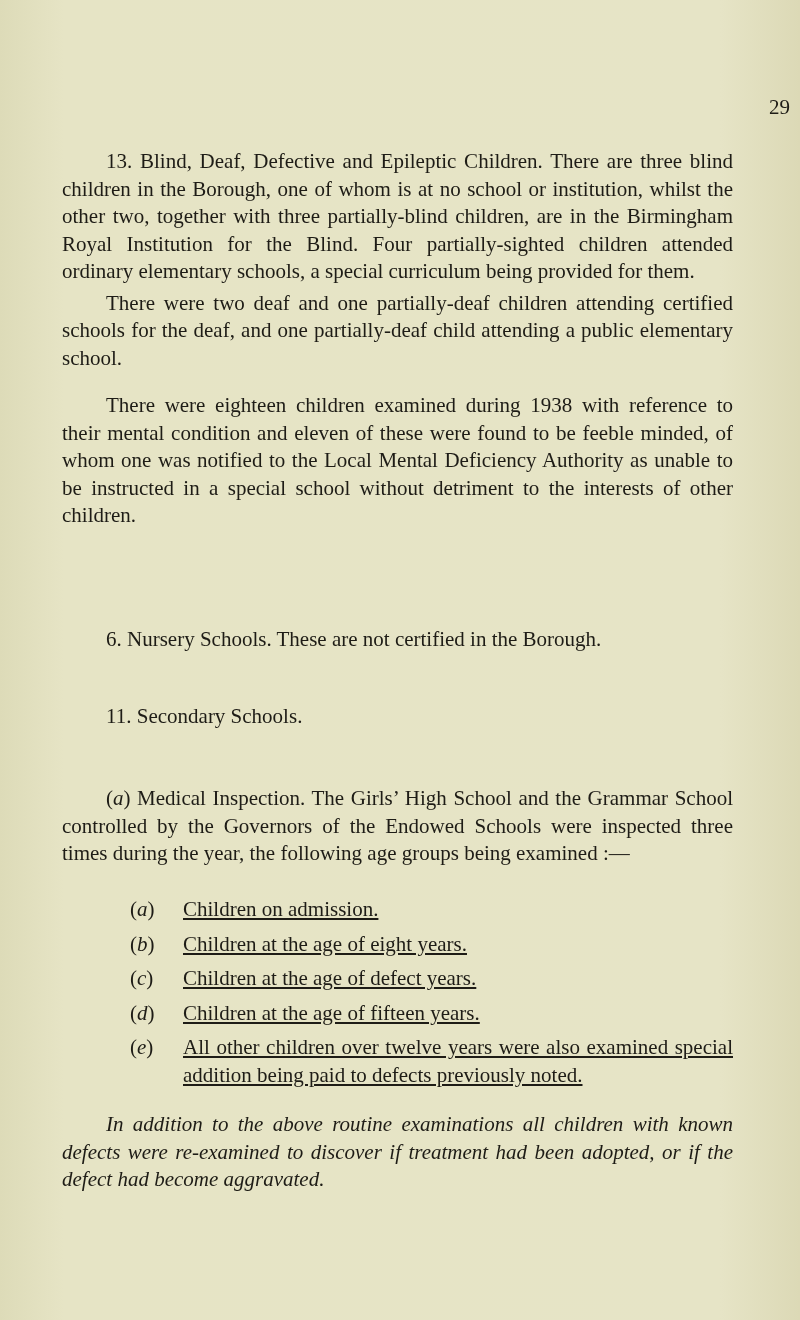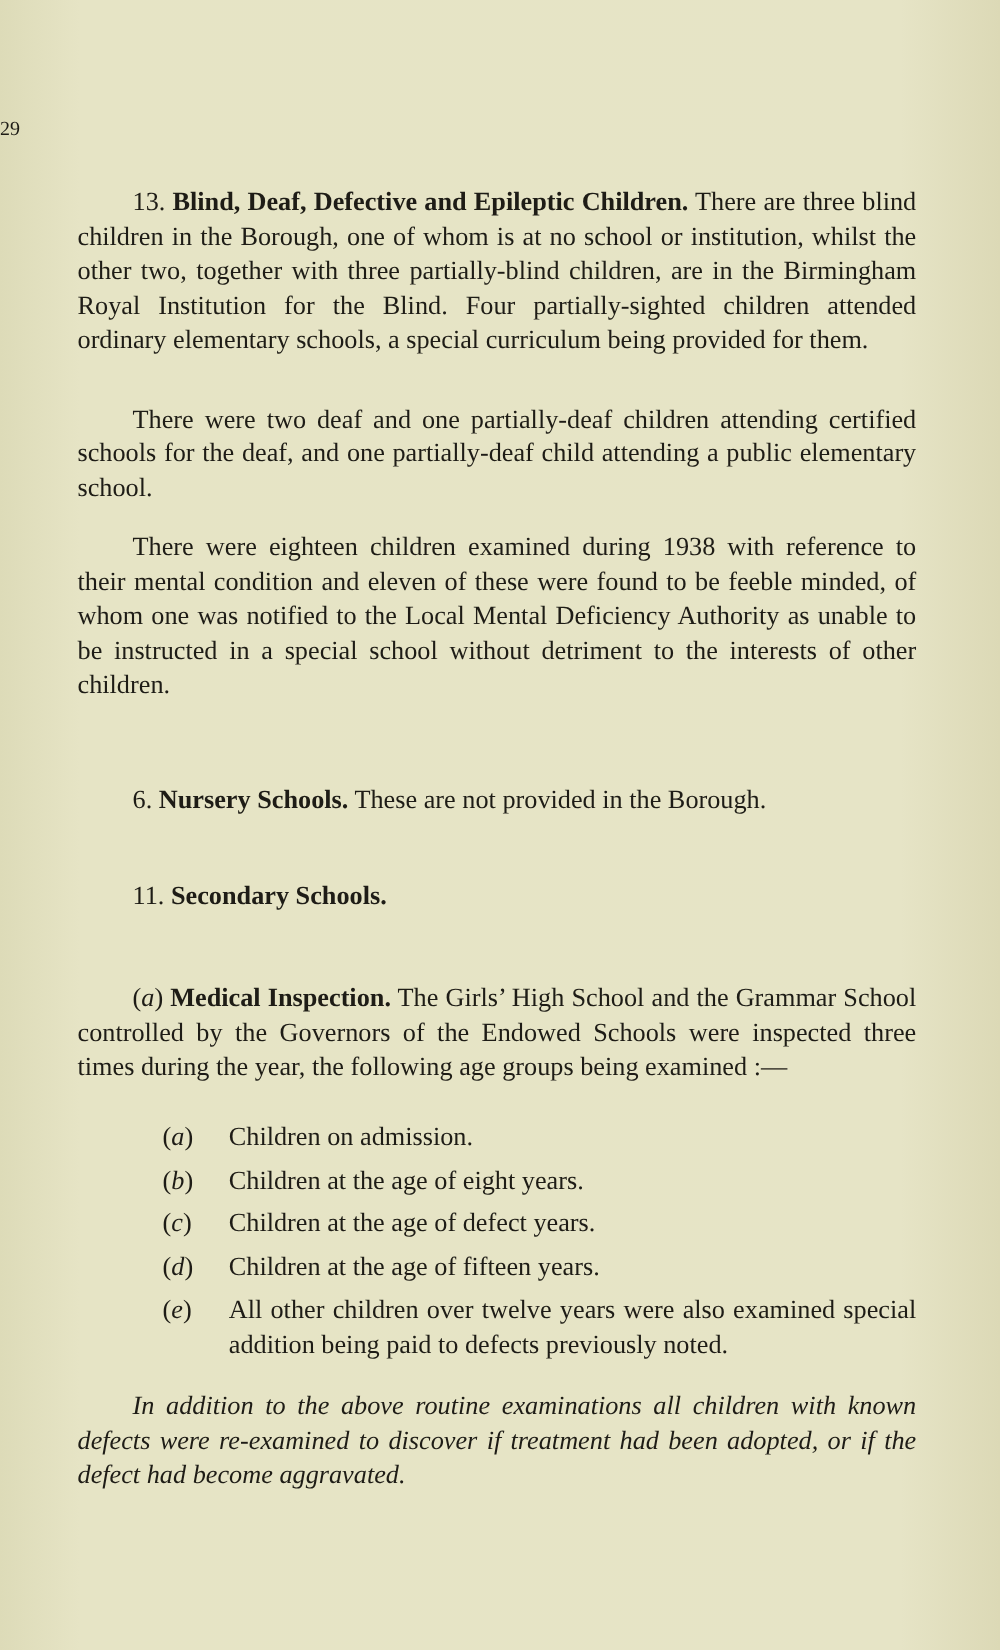--- a/index.html
+++ b/index.html
@@ -7,55 +7,55 @@
     width: 800px; height: 1320px;
     background: #e4e2c2;
     background-image: linear-gradient(90deg, #dddbb8 0%, #e6e4c5 8%, #e6e4c6 90%, #dcd9b6 100%);
     font-family: "Liberation Serif", "DejaVu Serif", serif;
     color: #1e1c16;
     position: relative;
     overflow: hidden;
   }
   .page-number {
     position: absolute; top: 95px; left: 0; width: 790px;
-    text-align: left; font-size: 16px;
+    text-align: right; font-size: 21px;
   }
   .text-block {
     position: absolute; left: 62px; width: 671px;
     font-size: 21px; line-height: 27.5px;
     text-align: justify;
   }
   .para { margin: 0; text-indent: 44px; }
-  .bold { font-weight: bold; margin-top: 12px; }
+  .bold { font-weight: normal; margin-top: 12px; }
   .italic { font-style: italic; }
   .list { position: absolute; left: 130px; width: 603px; font-size: 21px; line-height: 27.5px; }
   .list-item { display: flex; margin-bottom: 7px; }
   .list-marker { width: 53px; flex: none; }
-  .list-text { flex: 1; text-align: justify; }
+  .list-text { flex: 1; text-align: justify; text-decoration: underline; }
 </style>
 </head>
 <body>
 
 <div class="page-number">29</div>
 
 <div class="text-block" style="top:148px;">
   <p class="para">
     <span>13.</span>
     <span class="bold">Blind, Deaf, Defective and Epileptic Children.</span>
     <span>There are three blind children in the Borough, one of whom is at no school or institution, whilst the other two, together with three partially-blind children, are in the Birmingham Royal Institution for the Blind. Four partially-sighted children attended ordinary elementary schools, a special curriculum being provided for them.</span>
   </p>
-  <p class="para" style="margin-top:36px;">There were two deaf and one partially-deaf children attending certified schools for the deaf, and one partially-deaf child attending a public elementary school.</p>
+  <p class="para" style="margin-top:4px;">There were two deaf and one partially-deaf children attending certified schools for the deaf, and one partially-deaf child attending a public elementary school.</p>
   <p class="para" style="margin-top:20px;">There were eighteen children examined during 1938 with reference to their mental condition and eleven of these were found to be feeble minded, of whom one was notified to the Local Mental Deficiency Authority as unable to be instructed in a special school without detriment to the interests of other children.</p>
 </div>
 
 <div class="text-block" style="top:626px;">
   <p class="para">
     <span>6.</span>
     <span class="bold">Nursery Schools.</span>
-    <span>These are not provided in the Borough.</span>
+    <span>These are not certified in the Borough.</span>
   </p>
 </div>
 
 <div class="text-block" style="top:703px;">
   <p class="para">
     <span>11.</span>
     <span class="bold">Secondary Schools.</span>
   </p>
 </div>
 

